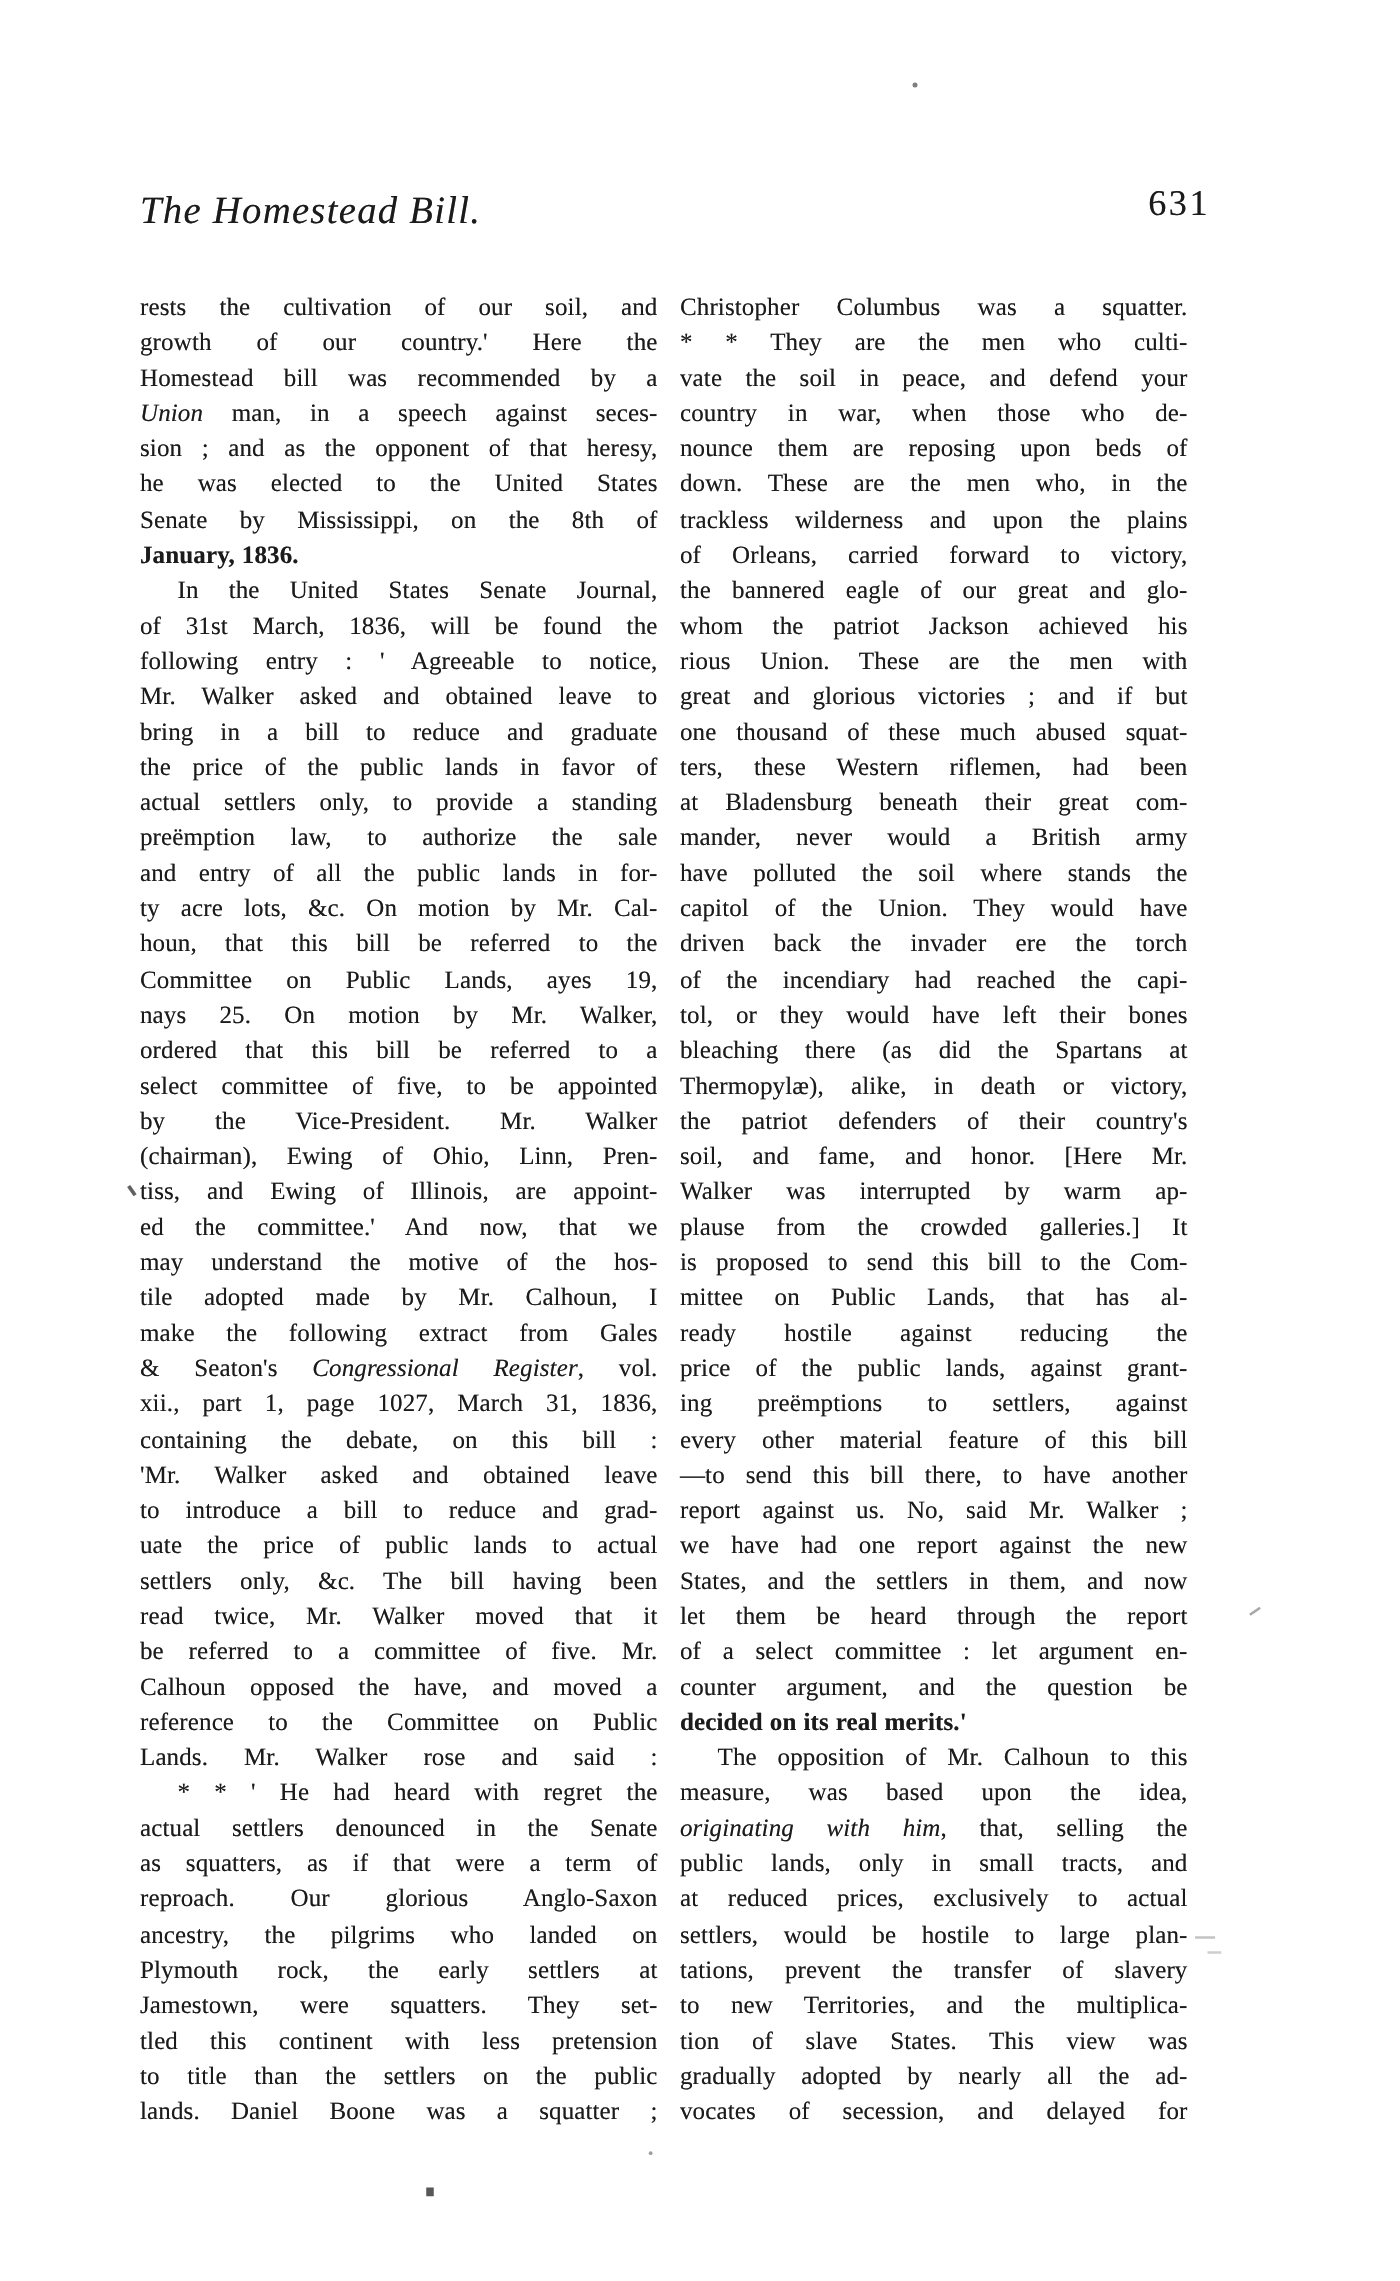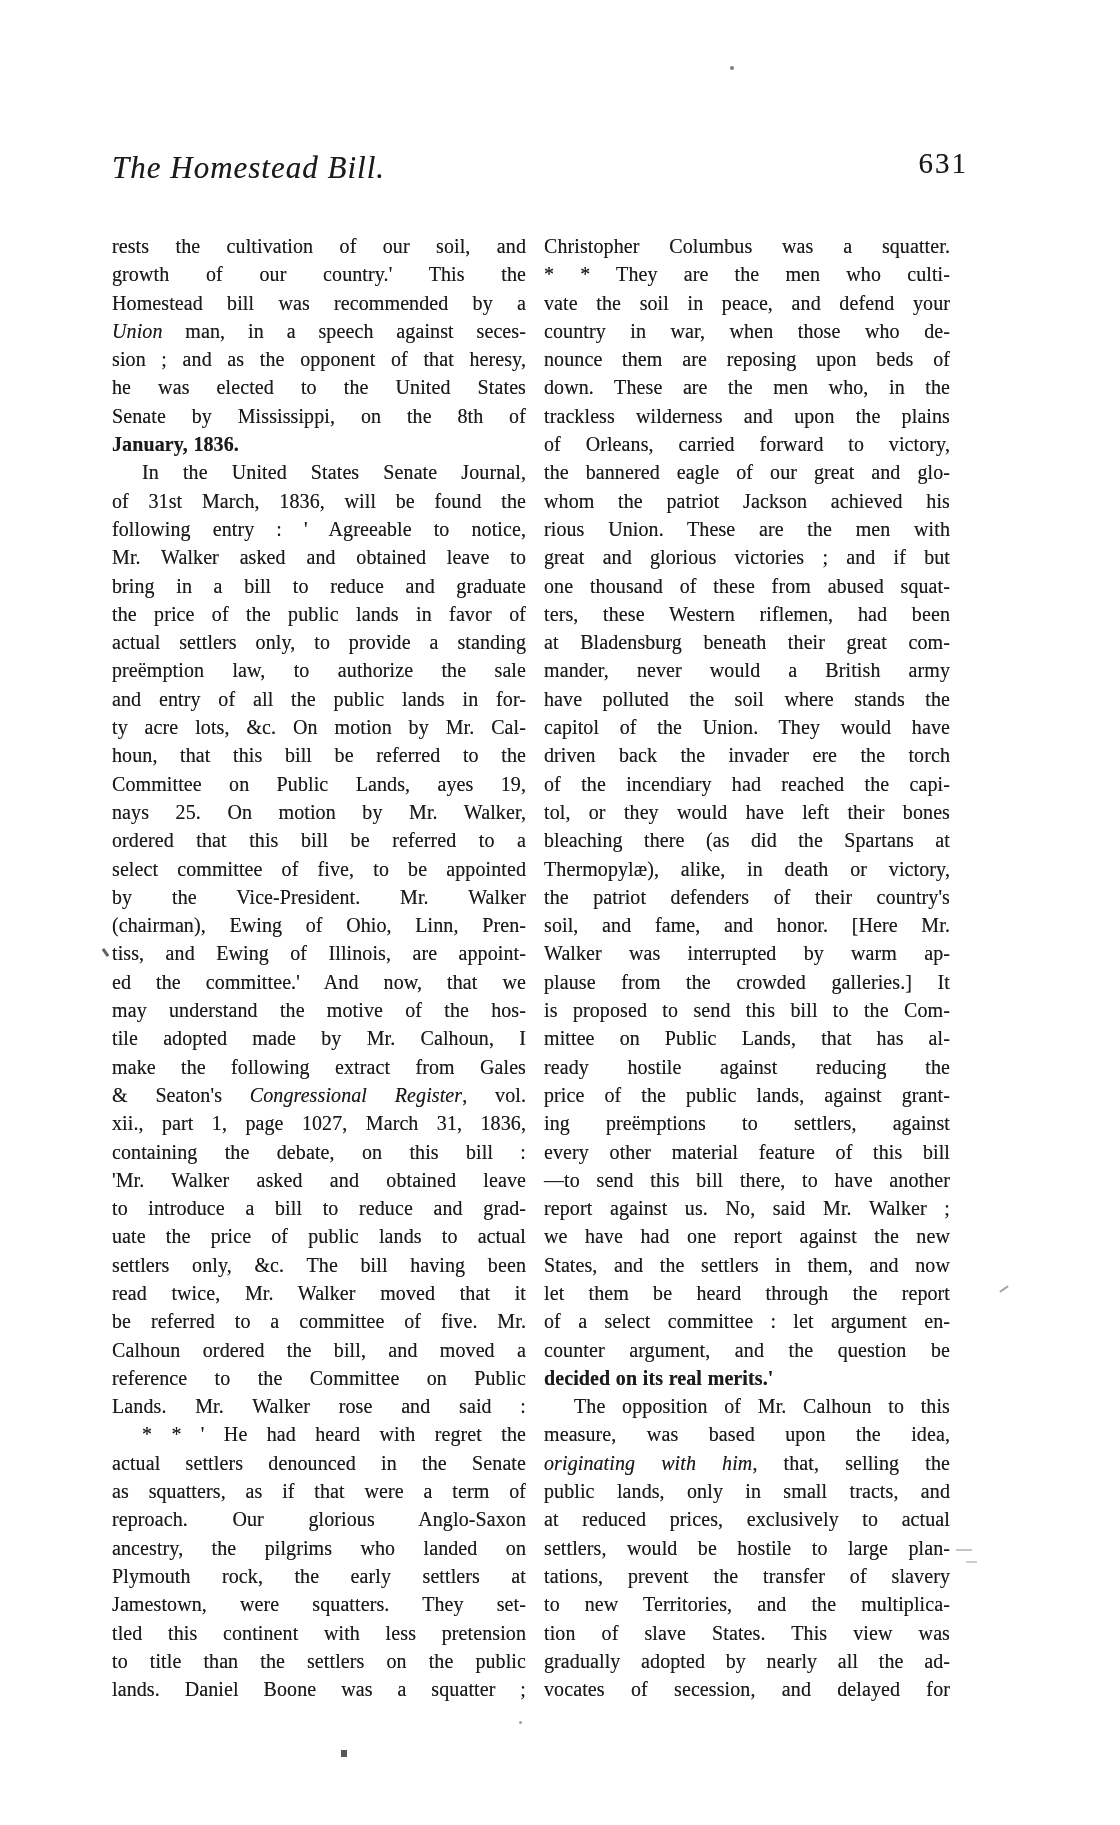--- a/index.html
+++ b/index.html
@@ -57,21 +57,21 @@
 <body>
 
 <div class="page">
 
   <div class="running-title">The Homestead Bill.</div>
 
   <div class="page-number">631</div>
 
   <div class="column col-left">
       <div class="line">rests the cultivation of our soil, and</div>
-      <div class="line">growth of our country.' This the</div>
+      <div class="line">growth of our country.' Here the</div>
       <div class="line">Homestead bill was recommended by a</div>
       <div class="line"><i>Union</i> man, in a speech against seces-</div>
       <div class="line">sion ; and as the opponent of that heresy,</div>
       <div class="line">he was elected to the United States</div>
       <div class="line">Senate by Mississippi, on the 8th of</div>
       <div class="line rag">January, 1836.</div>
       <div class="line ind">In the United States Senate Journal,</div>
       <div class="line">of 31st March, 1836, will be found the</div>
       <div class="line">following entry : ' Agreeable to notice,</div>
       <div class="line">Mr. Walker asked and obtained leave to</div>
@@ -95,21 +95,21 @@
       <div class="line">make the following extract from Gales</div>
       <div class="line">&amp; Seaton's <i>Congressional Register</i>, vol.</div>
       <div class="line">xii., part 1, page 1027, March 31, 1836,</div>
       <div class="line">containing the debate, on this bill :</div>
       <div class="line">'Mr. Walker asked and obtained leave</div>
       <div class="line">to introduce a bill to reduce and grad-</div>
       <div class="line">uate the price of public lands to actual</div>
       <div class="line">settlers only, &amp;c. The bill having been</div>
       <div class="line">read twice, Mr. Walker moved that it</div>
       <div class="line">be referred to a committee of five. Mr.</div>
-      <div class="line">Calhoun ordered the bill, and moved a</div>
+      <div class="line">Calhoun opposed the have, and moved a</div>
       <div class="line">reference to the Committee on Public</div>
       <div class="line">Lands. Mr. Walker rose and said :</div>
       <div class="line ind">* * ' He had heard with regret the</div>
       <div class="line">actual settlers denounced in the Senate</div>
       <div class="line">as squatters, as if that were a term of</div>
       <div class="line">reproach. Our glorious Anglo-Saxon</div>
       <div class="line">ancestry, the pilgrims who landed on</div>
       <div class="line">Plymouth rock, the early settlers at</div>
       <div class="line">Jamestown, were squatters. They set-</div>
       <div class="line">tled this continent with less pretension</div>
@@ -123,21 +123,21 @@
       <div class="line">vate the soil in peace, and defend your</div>
       <div class="line">country in war, when those who de-</div>
       <div class="line">nounce them are reposing upon beds of</div>
       <div class="line">down. These are the men who, in the</div>
       <div class="line">trackless wilderness and upon the plains</div>
       <div class="line">of Orleans, carried forward to victory,</div>
       <div class="line">the bannered eagle of our great and glo-</div>
       <div class="line">whom the patriot Jackson achieved his</div>
       <div class="line">rious Union. These are the men with</div>
       <div class="line">great and glorious victories ; and if but</div>
-      <div class="line">one thousand of these from abused squat-</div>
+      <div class="line">one thousand of these much abused squat-</div>
       <div class="line">ters, these Western riflemen, had been</div>
       <div class="line">at Bladensburg beneath their great com-</div>
       <div class="line">mander, never would a British army</div>
       <div class="line">have polluted the soil where stands the</div>
       <div class="line">capitol of the Union. They would have</div>
       <div class="line">driven back the invader ere the torch</div>
       <div class="line">of the incendiary had reached the capi-</div>
       <div class="line">tol, or they would have left their bones</div>
       <div class="line">bleaching there (as did the Spartans at</div>
       <div class="line">Thermopylæ), alike, in death or victory,</div>

